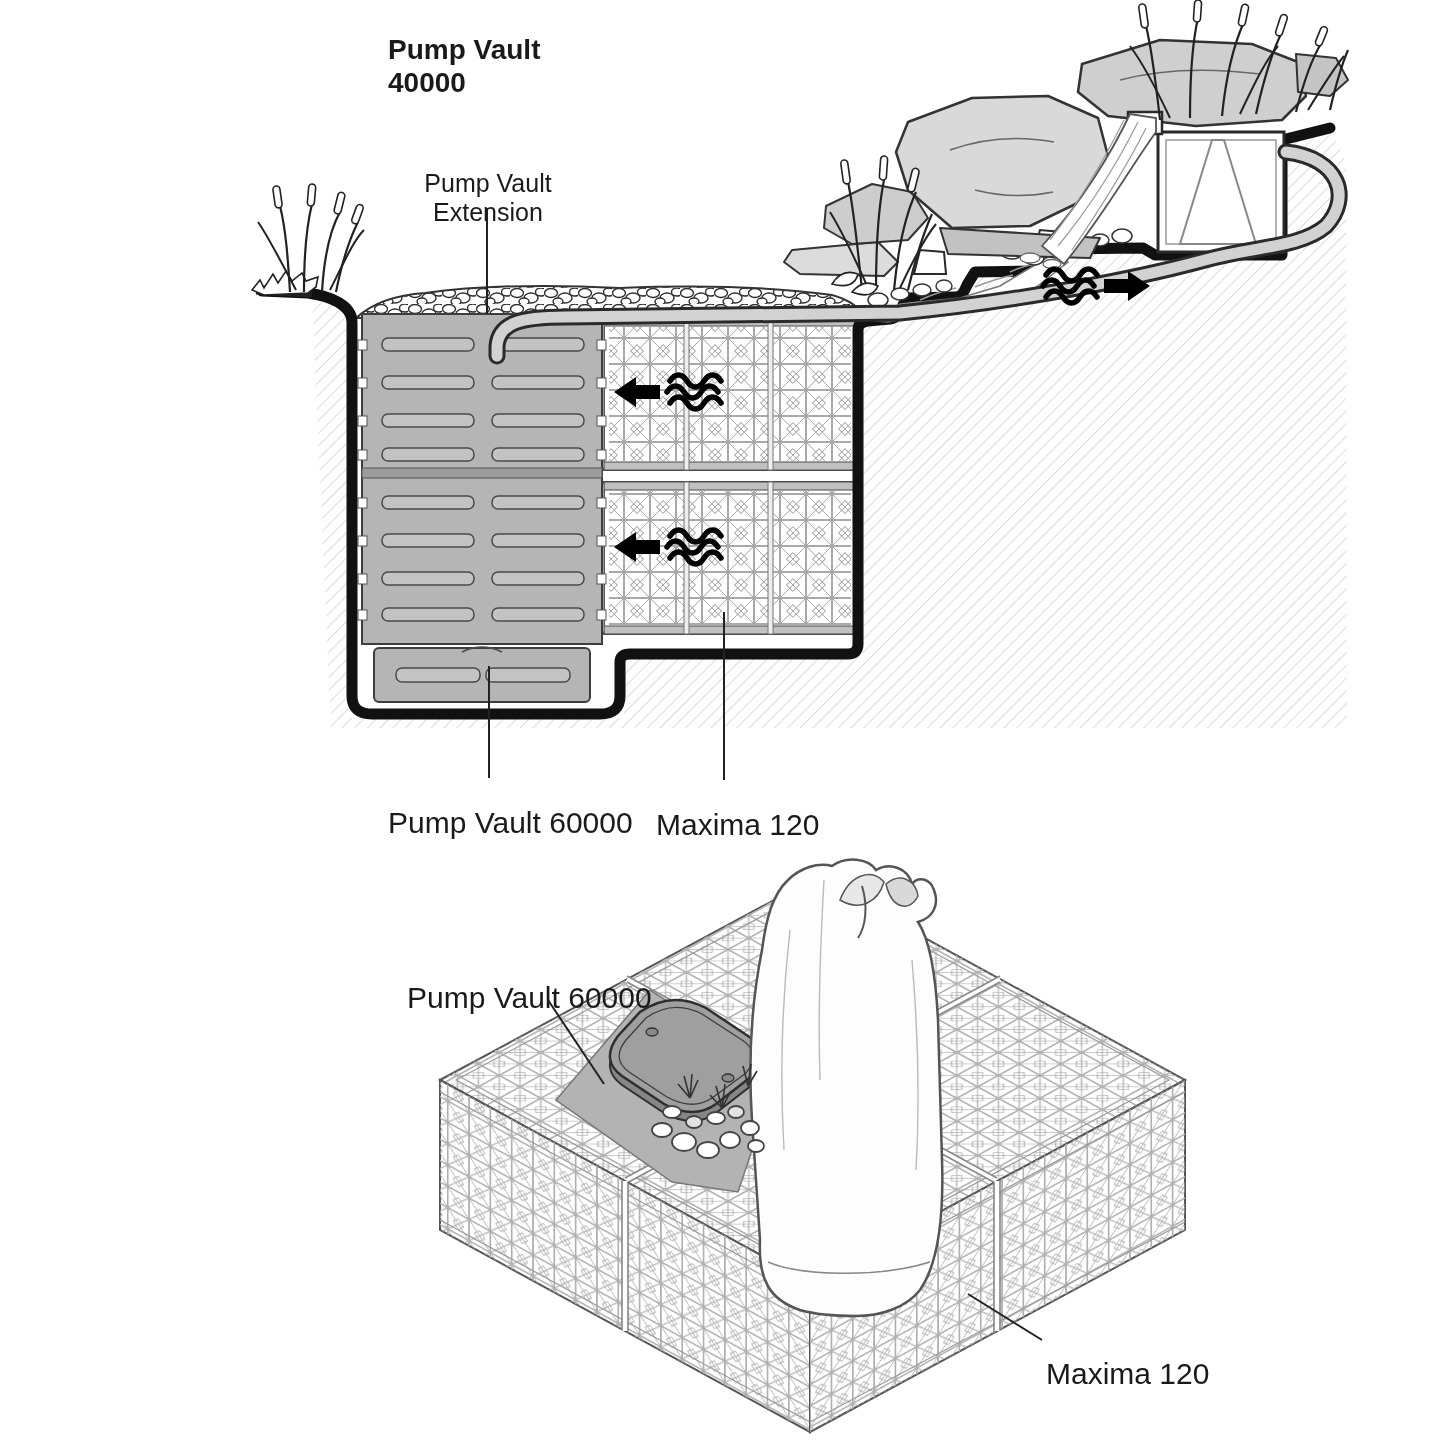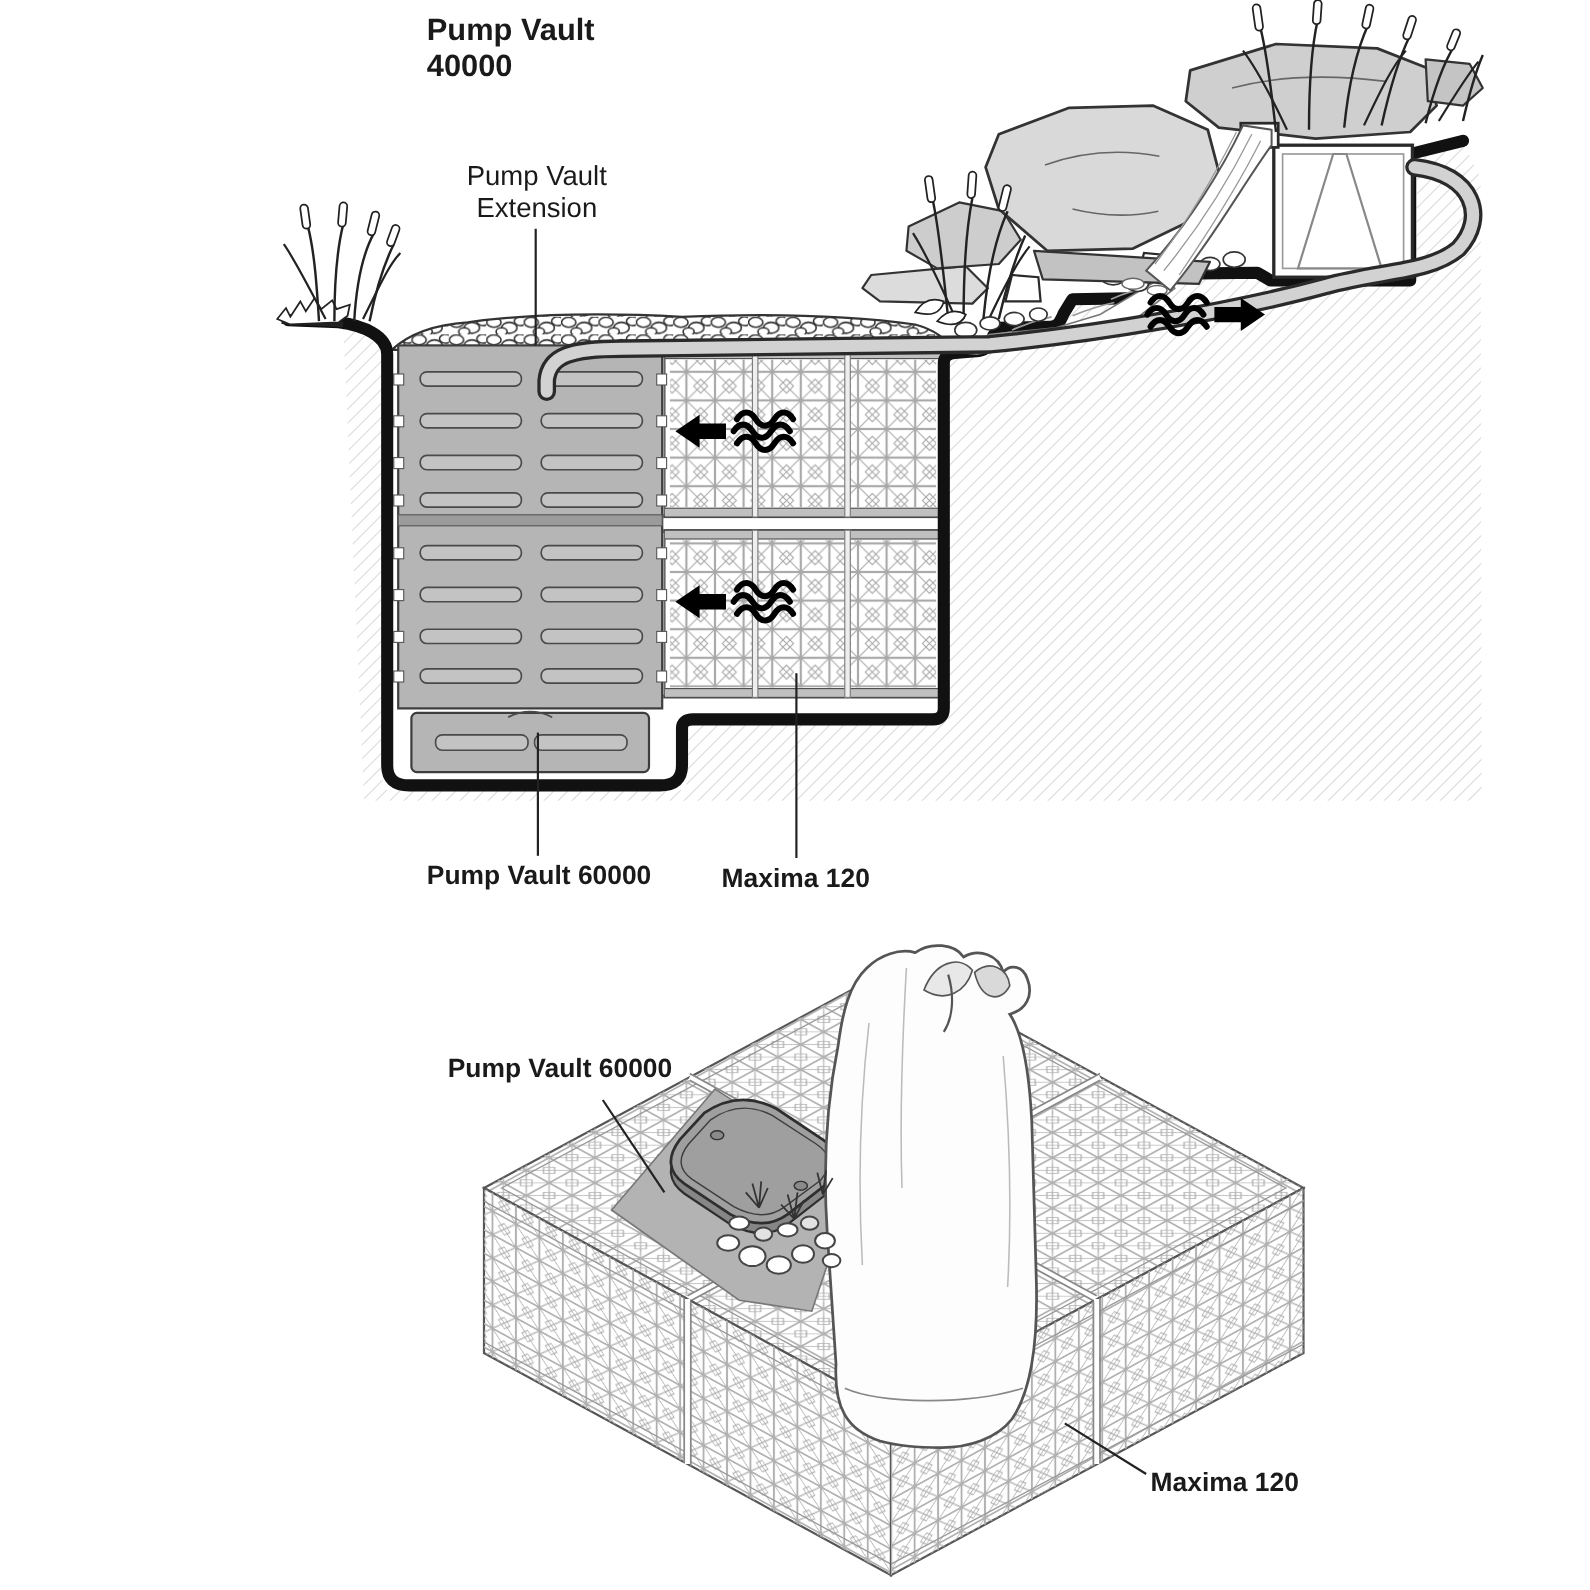--- a/index.html
+++ b/index.html
@@ -1,21 +1,21 @@
 <!DOCTYPE html>
 <html><head>
 <meta charset="utf-8">
 <style>
   html,body{margin:0;padding:0;background:#fff;}
   #stage{position:relative;width:1445px;height:1445px;background:#fff;overflow:hidden;
          font-family:"Liberation Sans", sans-serif;color:#111;}
   #art{position:absolute;left:0;top:0;}
-  .lbl{position:absolute;white-space:nowrap;color:#1a1a1a;}
+  .lbl{position:absolute;white-space:nowrap;color:#1a1a1a;margin-top:23px;}
   .title{font-size:28px;font-weight:bold;line-height:33px;}
-  .plain{font-size:24px;font-weight:700;}
+  .plain{font-size:30px;font-weight:400;}
   .centered{text-align:center;line-height:29px;font-size:25px;}
 </style>
 </head>
 <body>
 
 <div id="stage">
 
 <svg id="art" width="1445" height="1445" viewBox="0 0 1445 1445">
   <defs>
     <pattern id="hatch" width="9" height="9" patternUnits="userSpaceOnUse" patternTransform="rotate(45)">

